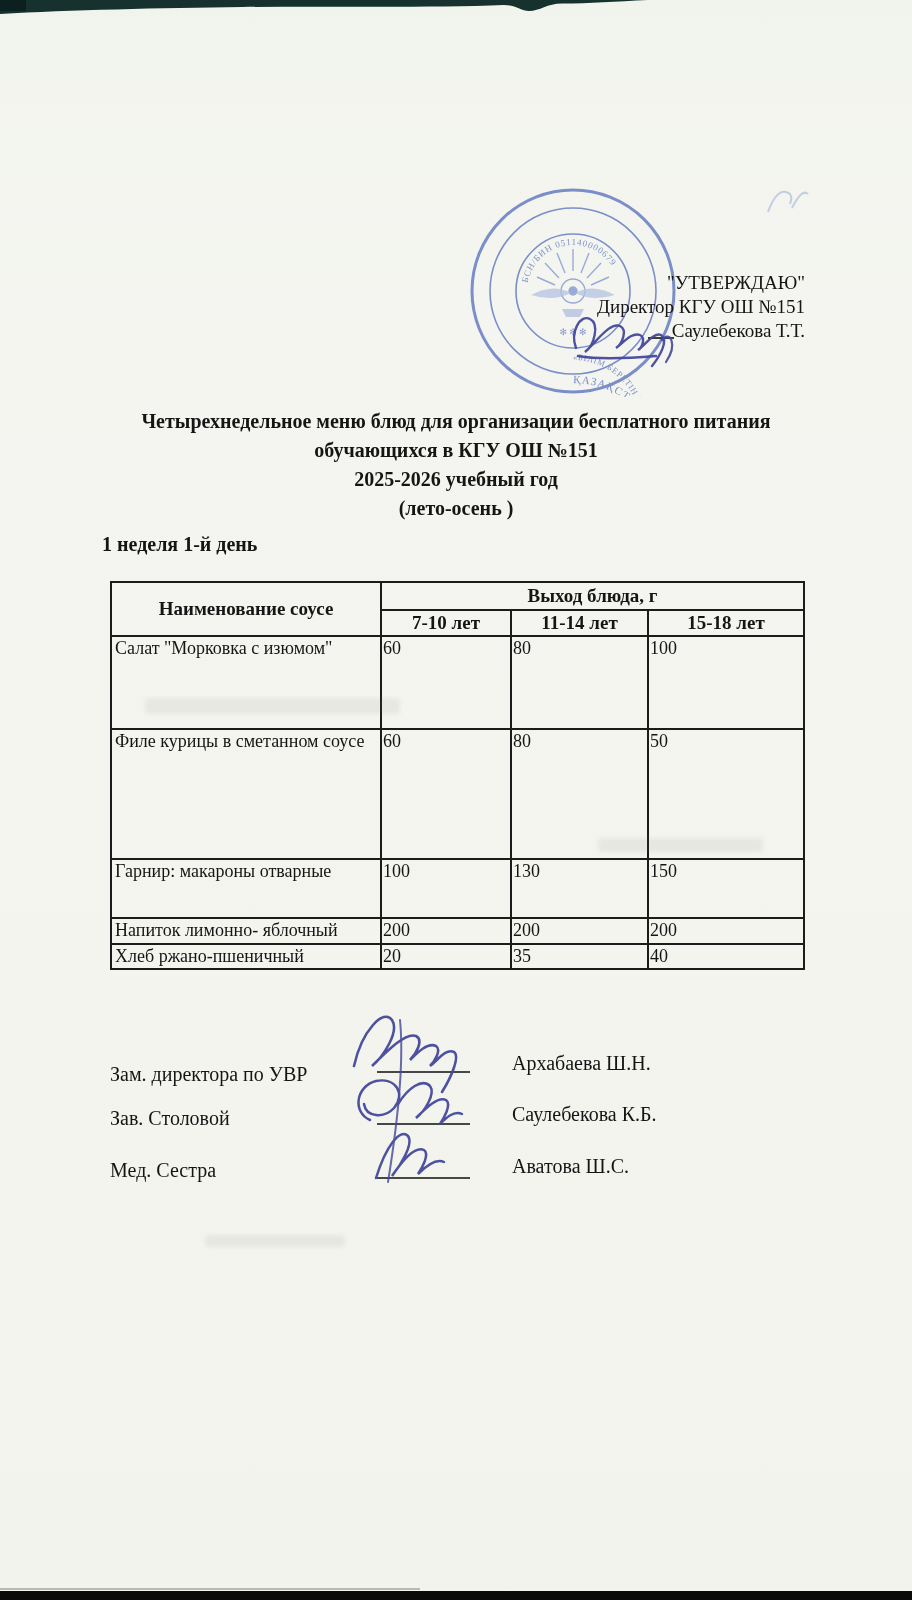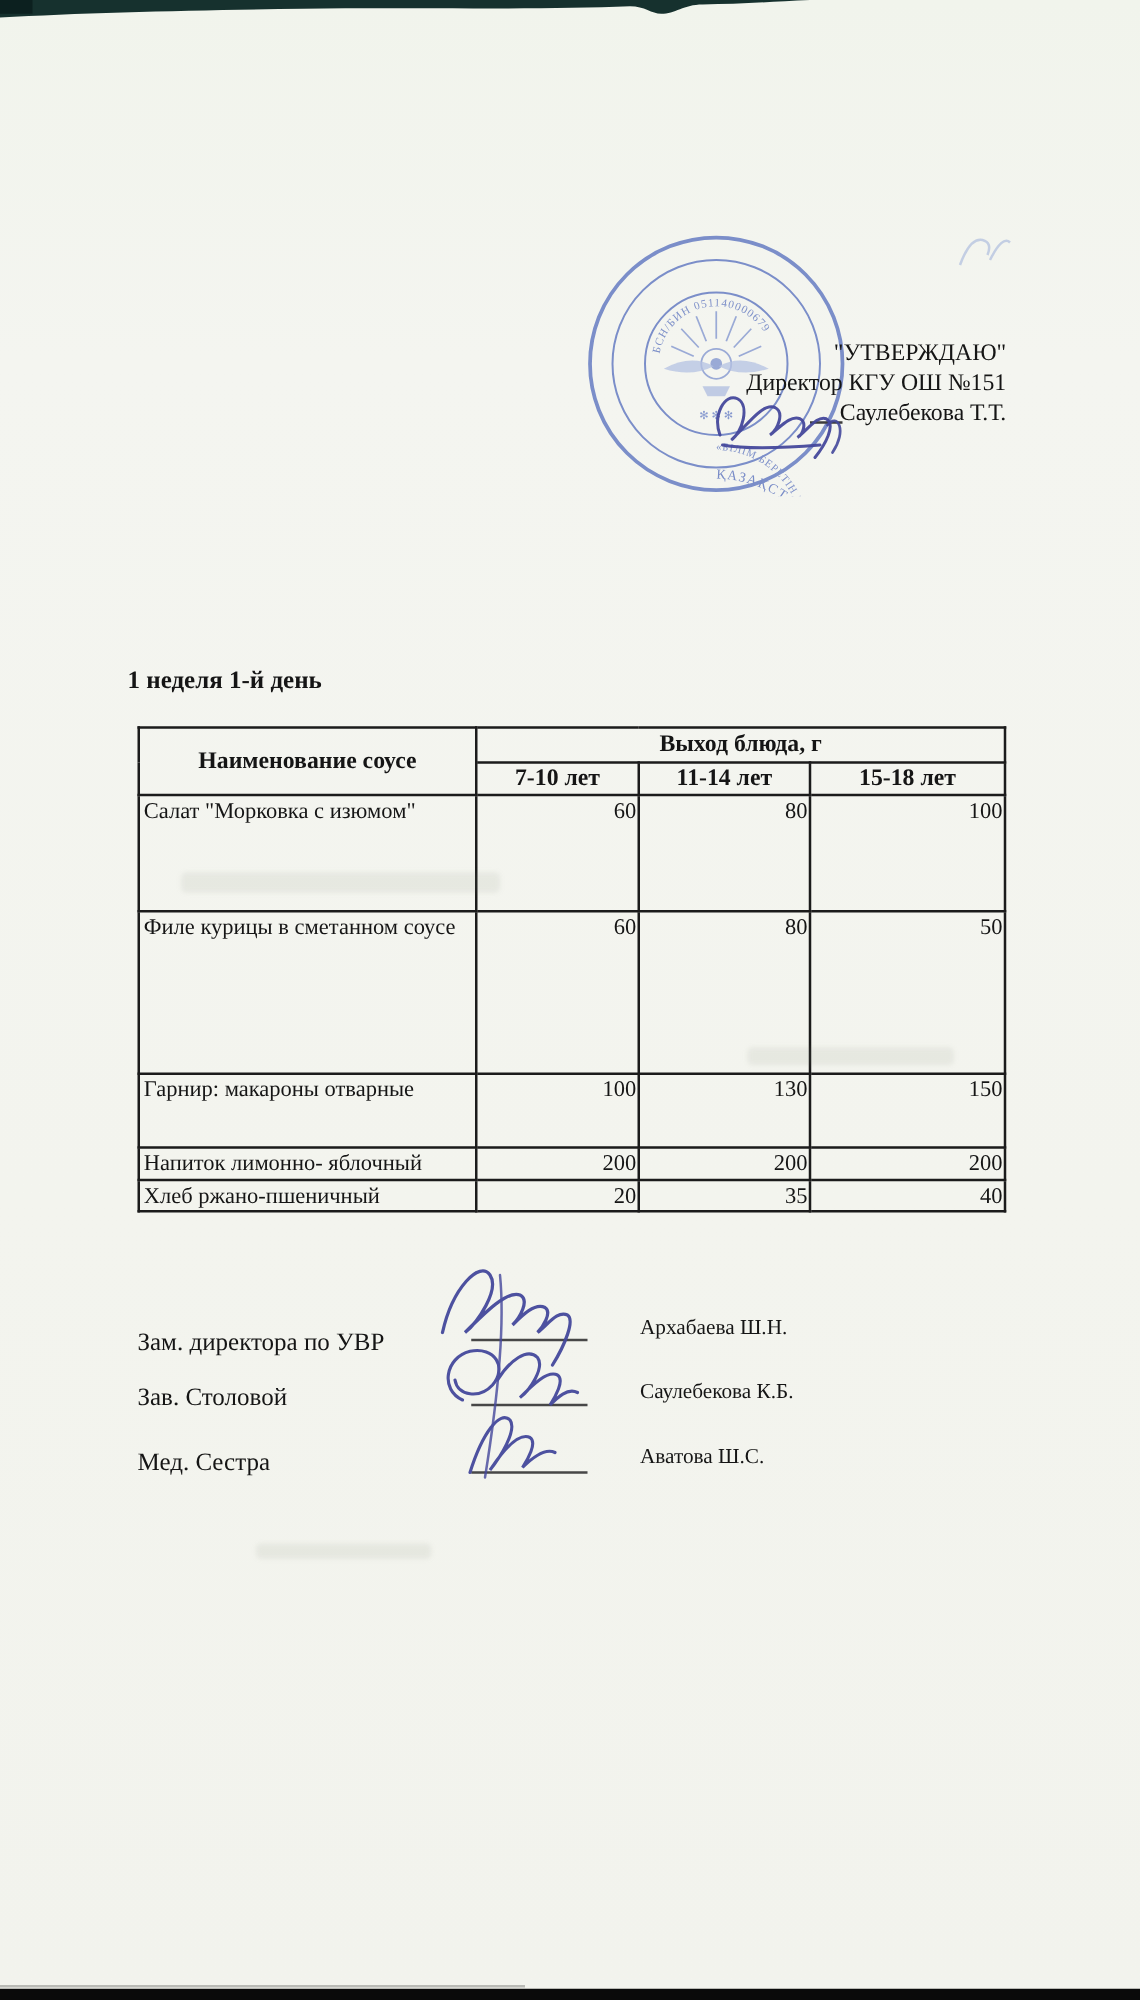--- a/index.html
+++ b/index.html
@@ -14,26 +14,26 @@
   .approval{top:271px;right:107px;text-align:right;font-size:19px;line-height:24px;white-space:nowrap;}
   .sig-dash{left:648px;top:337px;width:26px;height:2px;background:#3c3c3c;}
   
   .title{top:407px;left:0;width:912px;text-align:center;font-weight:bold;font-size:20px;line-height:29px;}
   .week-label{top:533px;left:102px;font-weight:bold;font-size:20px;}
   
   table.menu{position:absolute;left:110px;top:581px;border-collapse:collapse;table-layout:fixed;background:transparent;}
   table.menu th,table.menu td{border:2px solid #1b1b1b;vertical-align:top;overflow:hidden;}
   table.menu th{font-size:19px;font-weight:bold;text-align:center;vertical-align:middle;padding:0 2px;}
   table.menu td.name{font-size:18px;text-align:left;padding:1px 3px;white-space:nowrap;}
-  table.menu td.val{font-size:18px;text-align:right;padding-top:1px;}
+  table.menu td.val{font-size:18px;text-align:left;padding-top:1px;}
   tr.hr1{height:28px;} tr.hr2{height:26px;}
   tr.r0{height:93px;} tr.r1{height:130px;padding-left:32px;} tr.r2{height:59px;} tr.r3{height:26px;} tr.r4{height:24px;padding-left:10px;}
   
   .role{font-size:20px;left:110px;white-space:nowrap;}
-  .person{font-size:17px;left:512px;white-space:nowrap;}
+  .person{font-size:20px;left:512px;white-space:nowrap;}
   .sign-line{left:377px;width:93px;height:2px;background:#474747;}
   
   .bottom-bar{left:0;top:1591px;width:912px;height:9px;background:#0a0a0a;}
   .bottom-shadow{left:0;top:1588px;width:420px;height:2px;background:#8a8a86;opacity:.55;}
   .smudge{background:rgba(118,124,110,.10);filter:blur(2px);border-radius:4px;}
   .stamp{filter:blur(.4px);opacity:.92;}
   .ink{filter:blur(.2px);}
 </style>
 </head>
 <body>
@@ -92,20 +92,26 @@
     <div>Директор КГУ ОШ №151</div>
     <div>Саулебекова Т.Т.</div>
   </div>
 
   <div class="abs sig-dash"></div>
   <svg class="abs ink" style="left:570px;top:300px" width="115" height="70" viewBox="0 0 115 70">
     <path d="M6,48 C0,32 10,14 20,19 C30,24 24,46 15,52 C28,40 40,22 50,26 C58,30 52,44 46,48 C54,42 62,32 70,35 C76,38 72,48 68,50 C76,44 84,32 91,35 C99,40 90,56 82,66 M8,56 C30,60 62,58 86,56" stroke="#44489b" stroke-width="2.4" fill="none" stroke-linecap="round" opacity="0.95"></path>
     <path d="M92,40 C100,30 108,44 96,62" stroke="#44489b" stroke-width="2.2" fill="none" stroke-linecap="round" opacity="0.9"></path>
   </svg>
 
+  <div class="abs title">
+    <div>Четырехнедельное меню блюд для организации бесплатного питания</div>
+    <div>обучающихся в КГУ ОШ №151</div>
+    <div>2025-2026 учебный год</div>
+    <div>(лето-осень )</div>
+  </div>
 
   <div class="abs week-label">1 неделя 1-й день</div>
 
   <table class="menu">
     <colgroup>
         <col style="width:270px">
         <col style="width:130px">
         <col style="width:137px">
         <col style="width:156px">
       </colgroup>

